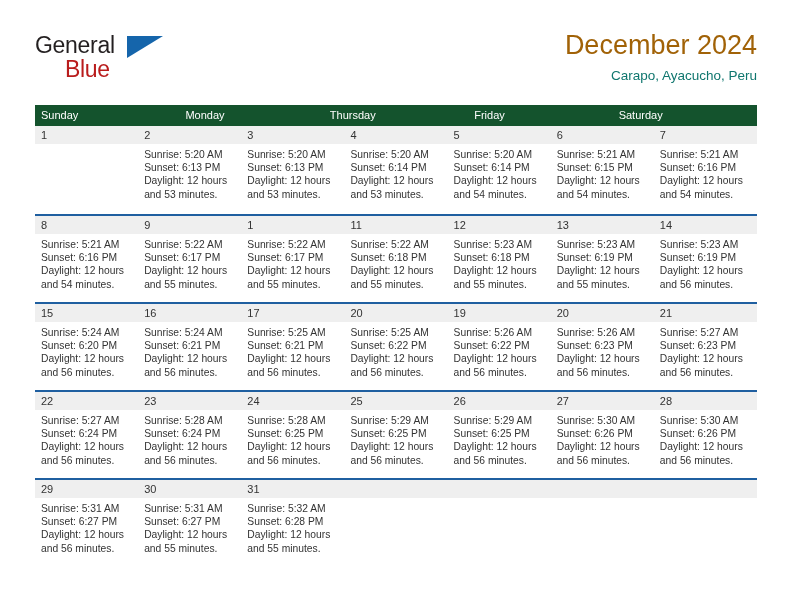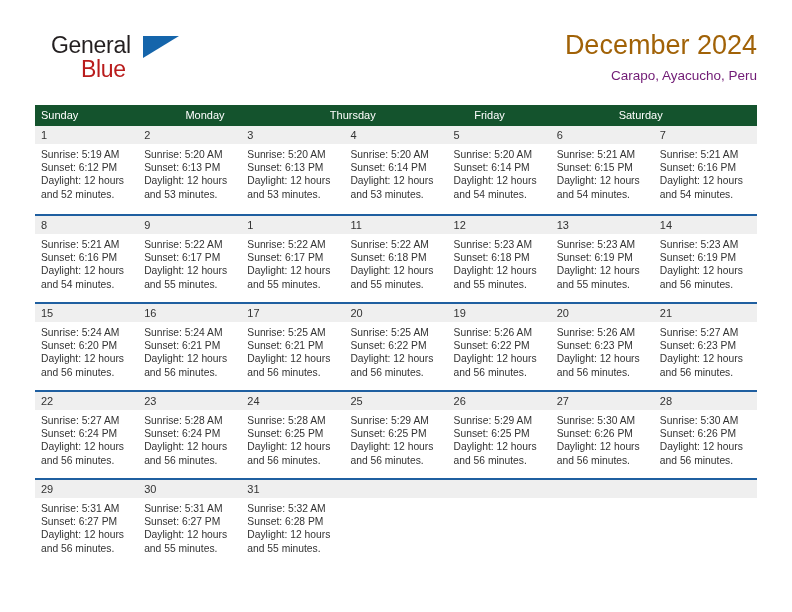--- a/index.html
+++ b/index.html
@@ -24,21 +24,21 @@
   
   .header {
     position: absolute;
     left: 35px;
     top: 28px;
     right: 35px;
     height: 68px;
   }
   .logo {
     position: absolute;
-    left: 16px;
+    left: 0;
     top: 4px;
     width: 180px;
     height: 56px;
   }
   .logo-general {
     position: absolute;
     left: 0;
     top: 0;
     font-size: 23px;
     color: #231f20;
@@ -72,21 +72,21 @@
   .cal-title {
     font-size: 27px;
     color: #a16207;
     line-height: 34px;
     white-space: nowrap;
     font-weight: normal;
     margin: 0;
   }
   .cal-subtitle {
     font-size: 13.5px;
-    color: #701a75;
+    color: #0f766e;
     line-height: 20px;
     margin-top: 4px;
     white-space: nowrap;
   }
 
   
   .calendar {
     position: absolute;
     left: 35px;
     top: 105px;
@@ -175,25 +175,20 @@
       <div class="weekday">Monday</div>
       <div class="weekday">Thursday</div>
       <div class="weekday">Friday</div>
       <div class="weekday">Saturday</div>
     </div>
 
     <div id="weeks-container">
         <div class="week">
           <div class="day">
             <div class="day-num">1</div>
-            <div class="day-body">
-              <div>Sunrise: 5:19 AM</div>
-              <div>Sunset: 6:12 PM</div>
-              <div class="daylight">Daylight: 12 hours and 52 minutes.</div>
-            </div>
           </div>
           <div class="day">
             <div class="day-num">2</div>
             <div class="day-body">
               <div>Sunrise: 5:20 AM</div>
               <div>Sunset: 6:13 PM</div>
               <div class="daylight">Daylight: 12 hours and 53 minutes.</div>
             </div>
           </div>
           <div class="day">

